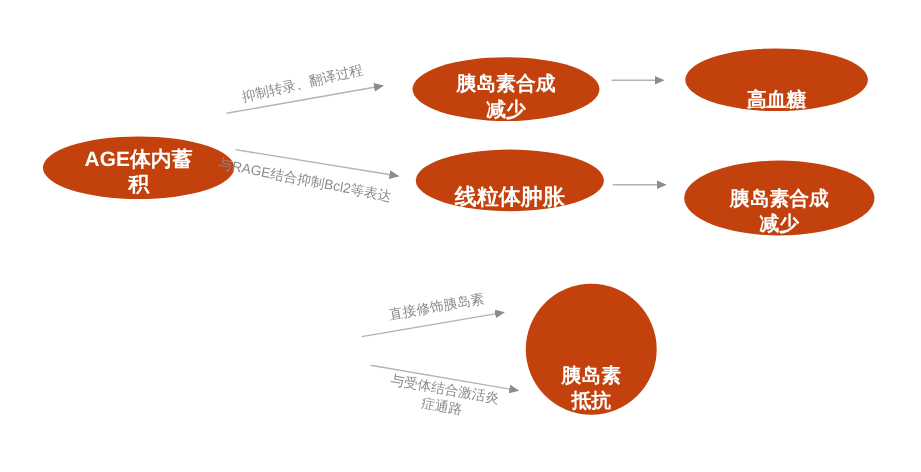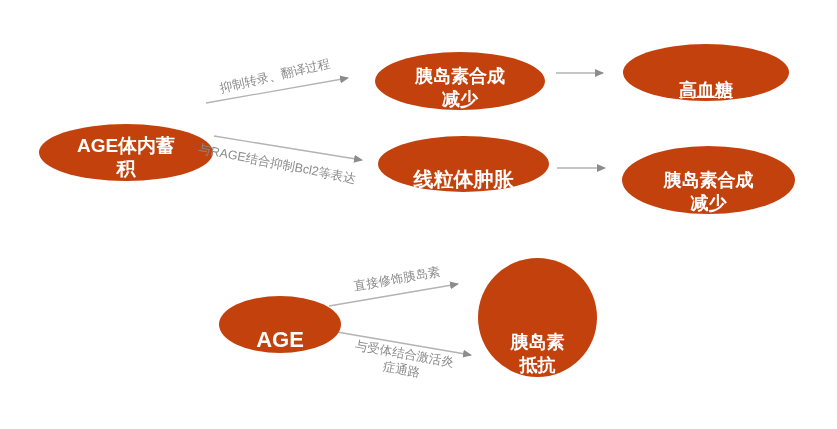--- a/index.html
+++ b/index.html
@@ -68,23 +68,20 @@
   </div>
 
   <div class="node" style="left:378px;top:136px;width:171px;height:56px;font-size:20px;">
     <span class="txt">线粒体肿胀</span>
   </div>
 
   <div class="node" style="left:622px;top:146px;width:173px;height:68px;font-size:18px;">
     <span class="txt" style="width:96px;">胰岛素合成减少</span>
   </div>
 
-  <div class="node" style="left:219px;top:296px;width:122px;height:57px;font-size:22px;">
-    <span class="txt">AGE</span>
-  </div>
 
   <div class="node" style="left:478px;top:258px;width:119px;height:119px;font-size:18px;font-family:Liberation Mono, monospace;">
     <span class="txt" style="width:60px;">胰岛素抵抗</span>
   </div>
 
   <div class="edge-label" style="left:275px;top:76px;transform:translate(-50%,-50%) rotate(-13deg);">抑制转录、翻译过程</div>
 
   <div class="edge-label" style="left:277px;top:164px;transform:translate(-50%,-50%) rotate(11deg);">与RAGE结合抑制Bcl2等表达</div>
 
   <div class="edge-label" style="left:397px;top:279px;transform:translate(-50%,-50%) rotate(-10deg);">直接修饰胰岛素</div>

